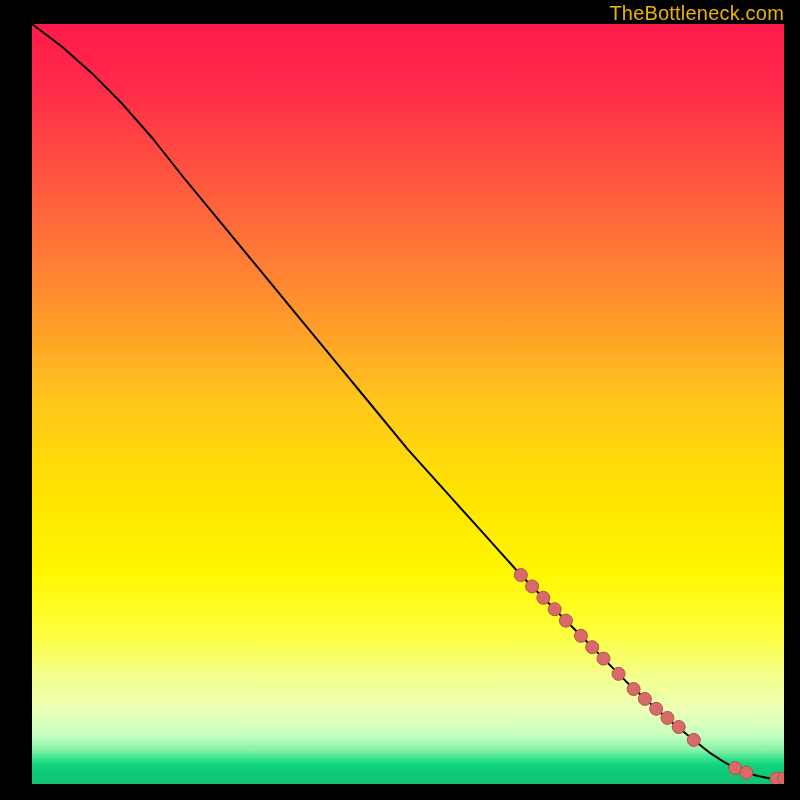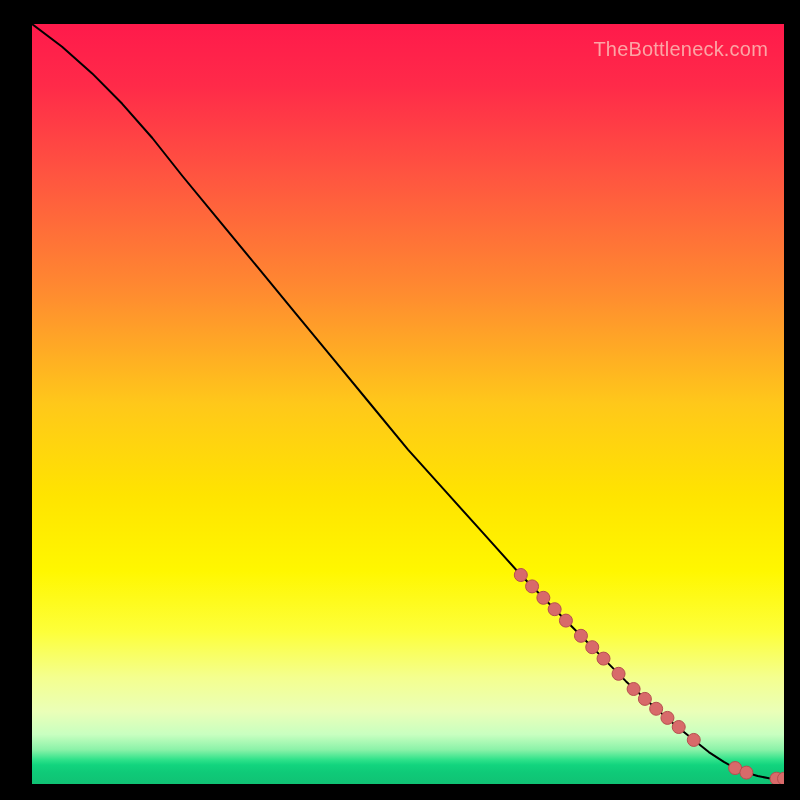--- a/index.html
+++ b/index.html
@@ -67,14 +67,14 @@
         <circle cx="624.16" cy="684.76" r="6.5" fill="#d86a6a" stroke="#b64f4f" stroke-width="1"></circle>
         <circle cx="635.44" cy="693.88" r="6.5" fill="#d86a6a" stroke="#b64f4f" stroke-width="1"></circle>
         <circle cx="646.72" cy="703.00" r="6.5" fill="#d86a6a" stroke="#b64f4f" stroke-width="1"></circle>
         <circle cx="661.76" cy="715.92" r="6.5" fill="#d86a6a" stroke="#b64f4f" stroke-width="1"></circle>
         <circle cx="703.12" cy="744.04" r="6.5" fill="#d86a6a" stroke="#b64f4f" stroke-width="1"></circle>
         <circle cx="714.40" cy="748.60" r="6.5" fill="#d86a6a" stroke="#b64f4f" stroke-width="1"></circle>
         <circle cx="744.48" cy="754.68" r="6.5" fill="#d86a6a" stroke="#b64f4f" stroke-width="1"></circle>
         <circle cx="752.00" cy="754.68" r="6.5" fill="#d86a6a" stroke="#b64f4f" stroke-width="1"></circle>
       </svg>
   </div>
-  <div class="watermark" id="wm" style="right: 32px; top: 2px; color: #fca5a5; margin-top: 36px;">TheBottleneck.com</div>
+  <div class="watermark" id="wm" style="right: 16px; top: 2px; color: #eab308;">TheBottleneck.com</div>
 </div>
 
 </body></html>

